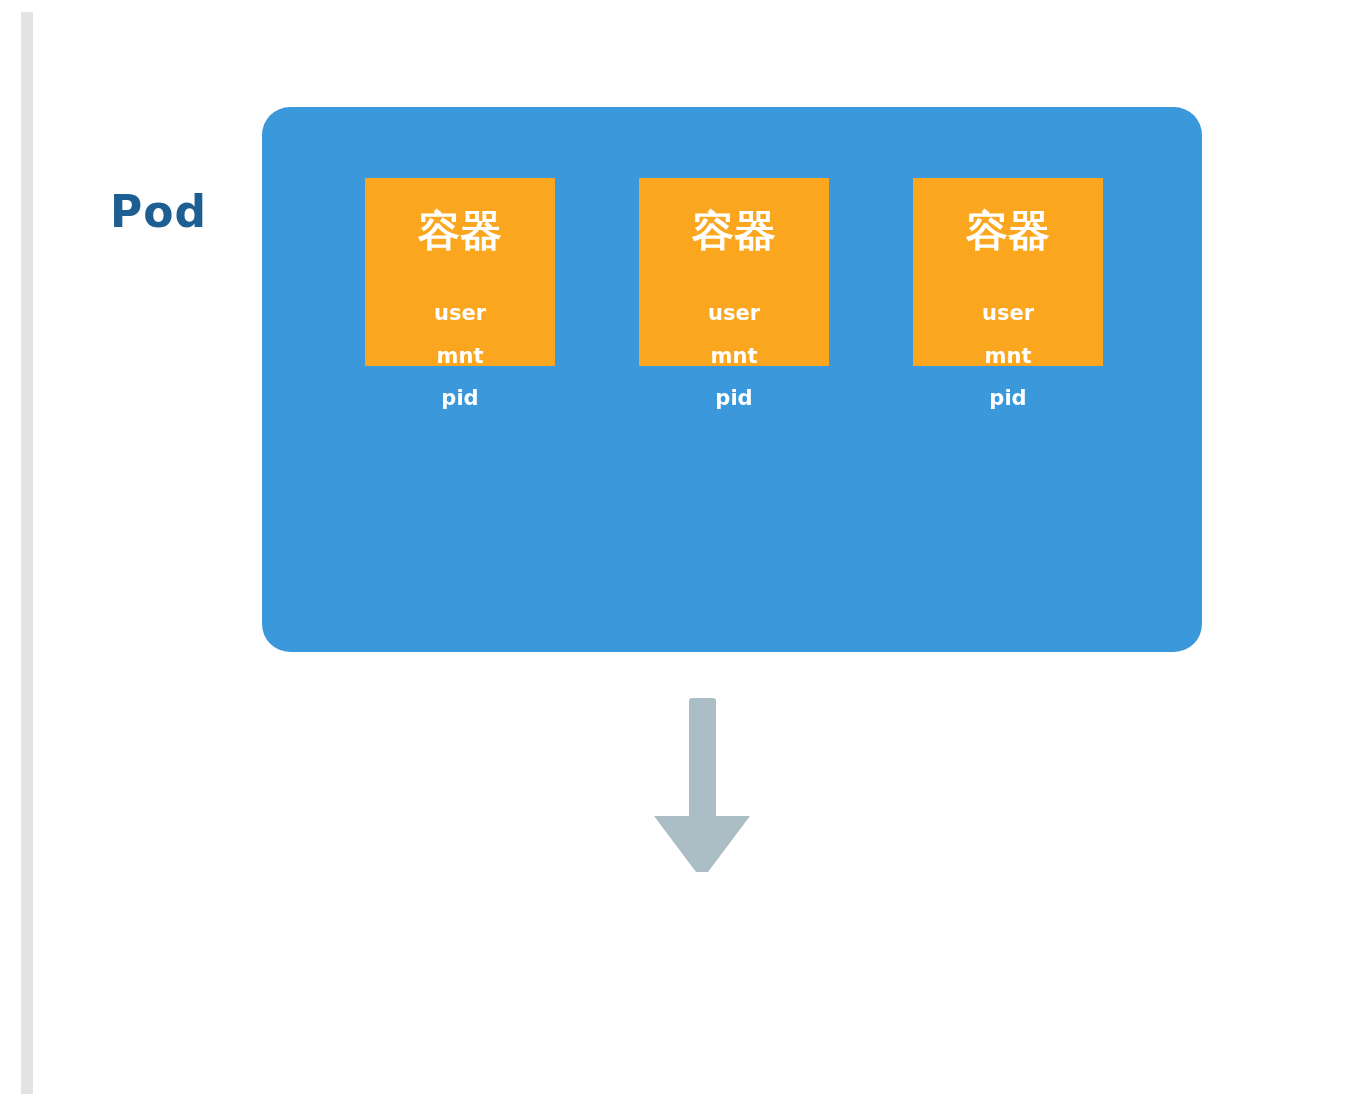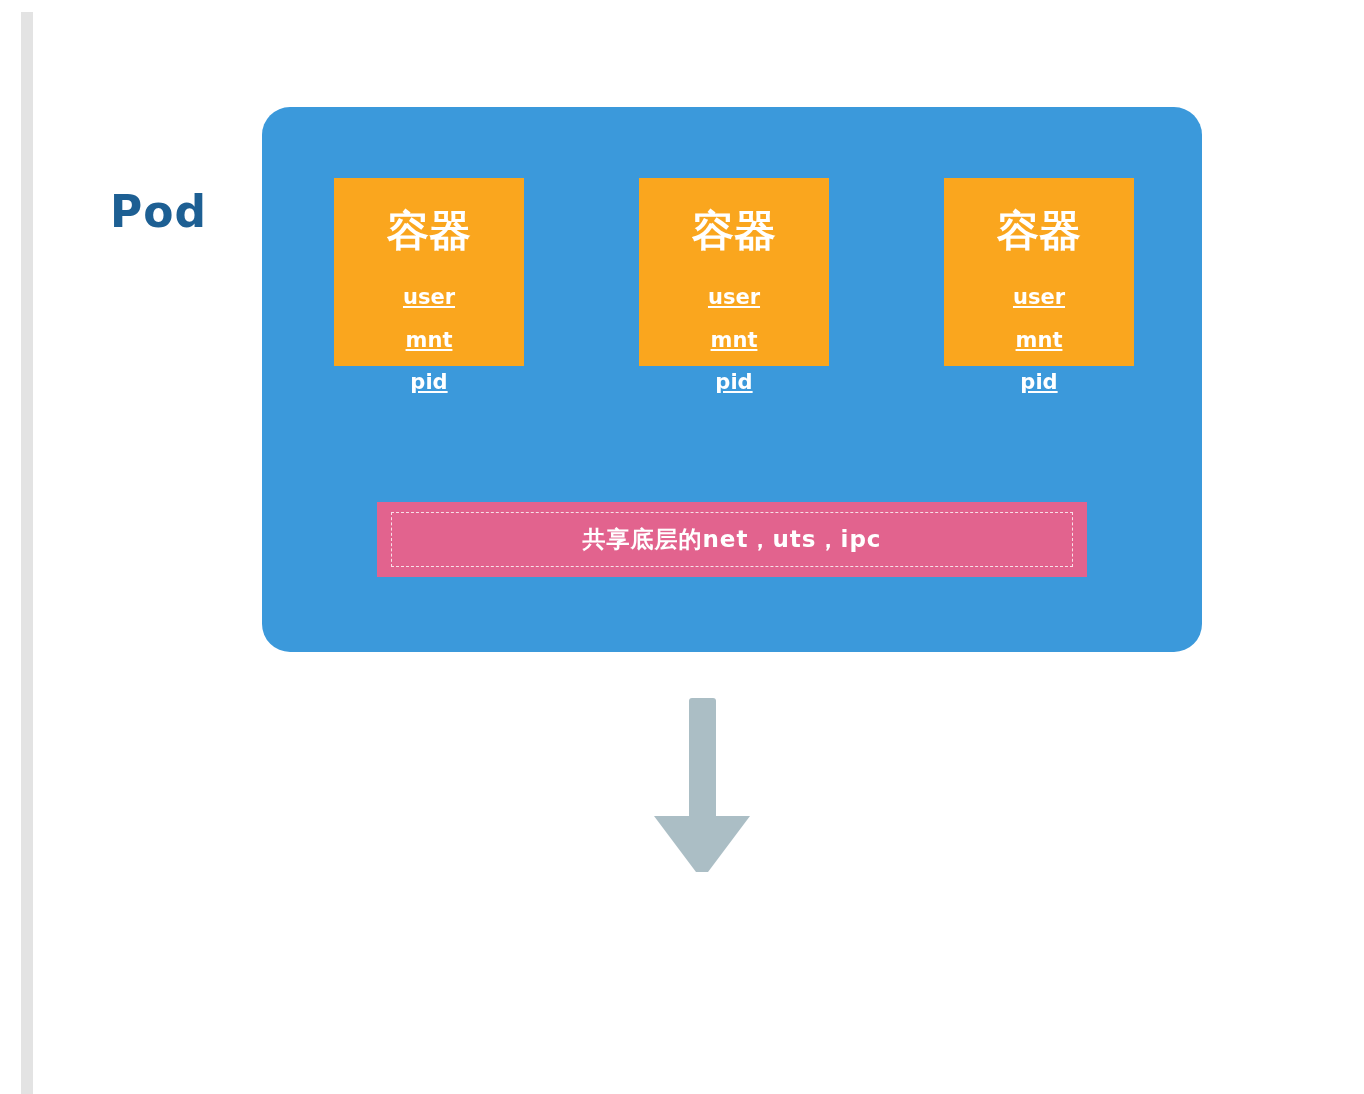--- a/index.html
+++ b/index.html
@@ -29,32 +29,32 @@
     letter-spacing:1px;
   }
 
   .pod-box{
     position:absolute;left:250px;top:95px;width:940px;height:545px;
     background:var(--pod-box);border-radius:28px;
   }
 
   .containers-row{
     position:absolute;left:4px;right:0;top:65px;
-    display:flex;justify-content:center;gap:115px;
+    display:flex;justify-content:center;gap:84px;
   }
   .container-box{
     width:190px;height:188px;background:var(--container-box);
     display:flex;flex-direction:column;align-items:center;
     color:#ffffff;text-align:center;
   }
   .container-title{
     margin-top:16px;font-size:42px;font-weight:600;line-height:1.2;
   }
   .container-lines{
-    margin-top:8px;font-size:21px;font-weight:600;line-height:1.45;text-decoration:underline;
+    margin-top:24px;font-size:21px;font-weight:600;line-height:1.45;
   }
 
   .shared-bar{
     position:absolute;left:115px;top:395px;width:710px;height:75px;
     background:var(--shared-bar);
     display:flex;align-items:center;justify-content:center;
     padding:10px 14px;
   }
   .shared-bar-inner{
     width:100%;height:100%;
@@ -124,25 +124,20 @@
         <div class="container-title">容器</div>
         <div class="container-lines">
           <div>user</div>
           <div>mnt</div>
           <div>pid</div>
         </div>
       </div>
 
     </div>
 
-    <div class="shared-bar">
-      <div class="shared-bar-inner">
-        <span class="shared-bar-label">共享底层的net，uts，ipc</span>
-      </div>
-    </div>
 
   </div>
 
   <div class="down-arrow">
     <div class="arrow-shaft"></div>
     <div class="arrow-head"></div>
   </div>
 
 
 </div>

